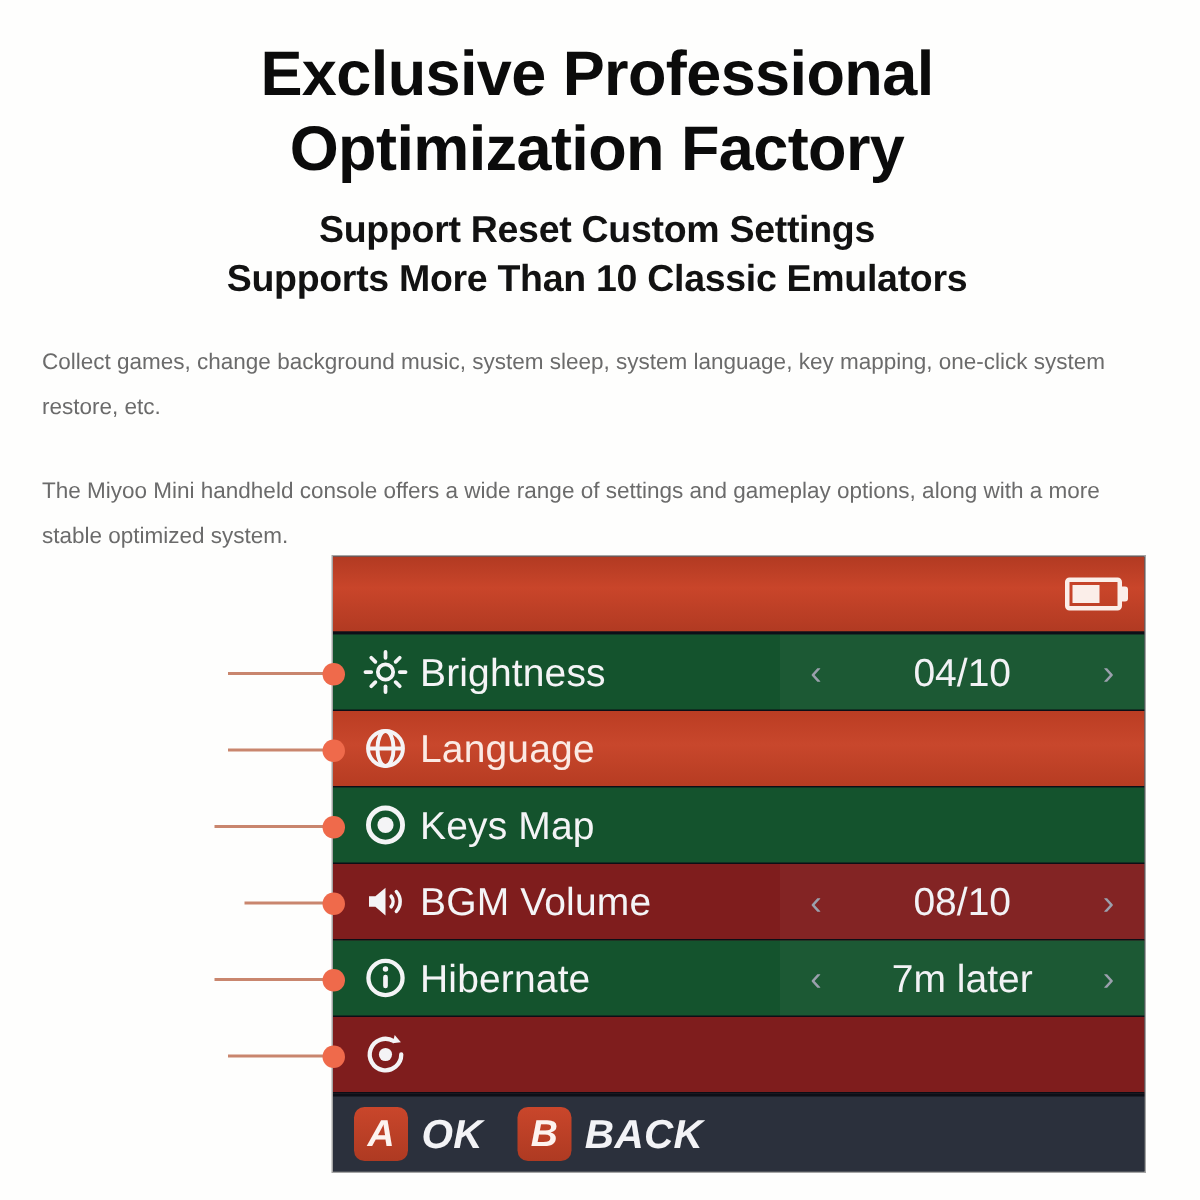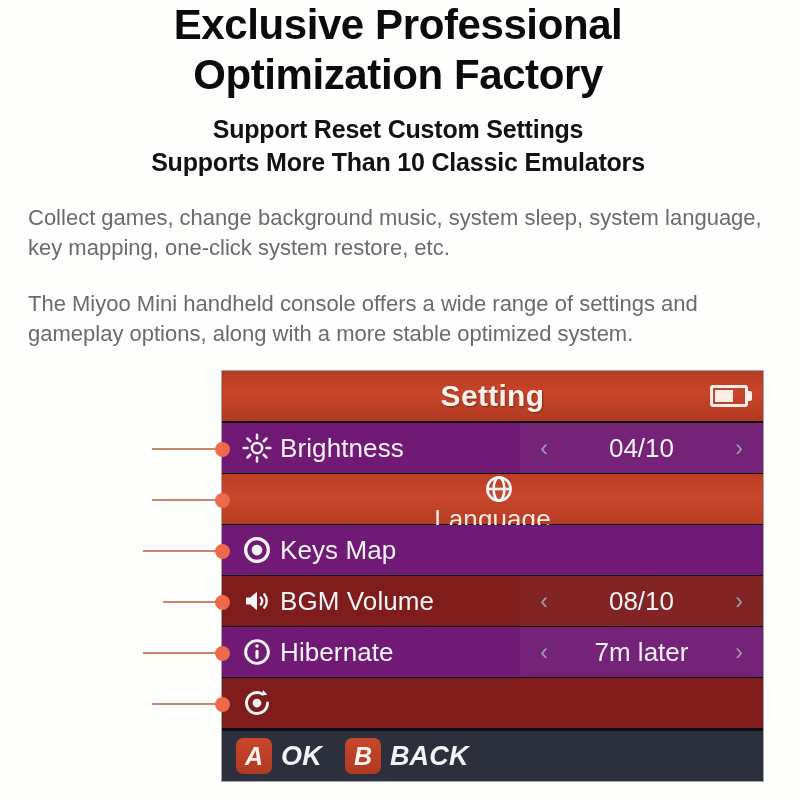--- a/index.html
+++ b/index.html
@@ -14,20 +14,21 @@
     font-family: "Liberation Sans", sans-serif;
     background: #fefefd;
     position: relative;
   }
 
   
   .promo {
     position: absolute;
     left: 0; top: 0;
     width: 796px;
+    padding-top: 24px;
   }
 
   .headline {
     text-align: center;
     color: #0b0b0b;
     font-weight: bold;
     font-size: 42px;
     line-height: 50px;
     letter-spacing: -0.4px;
   }
@@ -37,21 +38,21 @@
     color: #121212;
     font-weight: bold;
     font-size: 25px;
     line-height: 33px;
     margin-top: 13px;
     letter-spacing: -0.2px;
   }
 
   .body-para {
     color: #6b6b6b;
-    font-size: 22px;
+    font-size: 15px;
     line-height: 30px;
     margin: 0 28px;
   }
   .body-para.p1 { margin-top: 24px; }
   .body-para.p2 { margin-top: 26px; }
 
   
   .screen {
     position: absolute;
     left: 222px;
@@ -111,26 +112,25 @@
 
   
   .rows { position: relative; }
 
   .row {
     position: relative;
     height: 51px;
     display: flex;
     align-items: center;
     border-bottom: 1px solid #0c0e16;
-    background: #701a75;
+    background: #14532d;
   }
   .row.dark-alt { background: #7f1d1d; }
   .row.selected {
     background: linear-gradient(180deg, #bb3d23 0%, #c8472c 45%, #b63c22 100%);
-    flex-direction: column;
   }
 
   .row-icon {
     width: 46px;
     margin-left: 12px;
     display: flex;
     align-items: center;
     justify-content: center;
     flex: 0 0 auto;
   }
@@ -238,21 +238,20 @@
     <div>Support Reset Custom Settings</div>
     <div>Supports More Than 10 Classic Emulators</div>
   </div>
   <p class="body-para p1">Collect games, change background music, system sleep, system language, key mapping, one-click system restore, etc.</p>
   <p class="body-para p2">The Miyoo Mini handheld console offers a wide range of settings and gameplay options, along with a more stable optimized system.</p>
 </div>
 
 <div class="screen">
 
   <div class="screen-header">
-    <span class="screen-title">Setting</span>
     <span class="battery">
       <span class="battery-fill" style="width: 66%;"></span>
     </span>
   </div>
 
   <div class="rows">
       <div class="row">
         <span class="row-icon">
           <svg width="30" height="30" viewBox="0 0 24 24">
             <circle cx="12" cy="12" r="4.1" fill="none" stroke="#f4f4f6" stroke-width="2"></circle>

